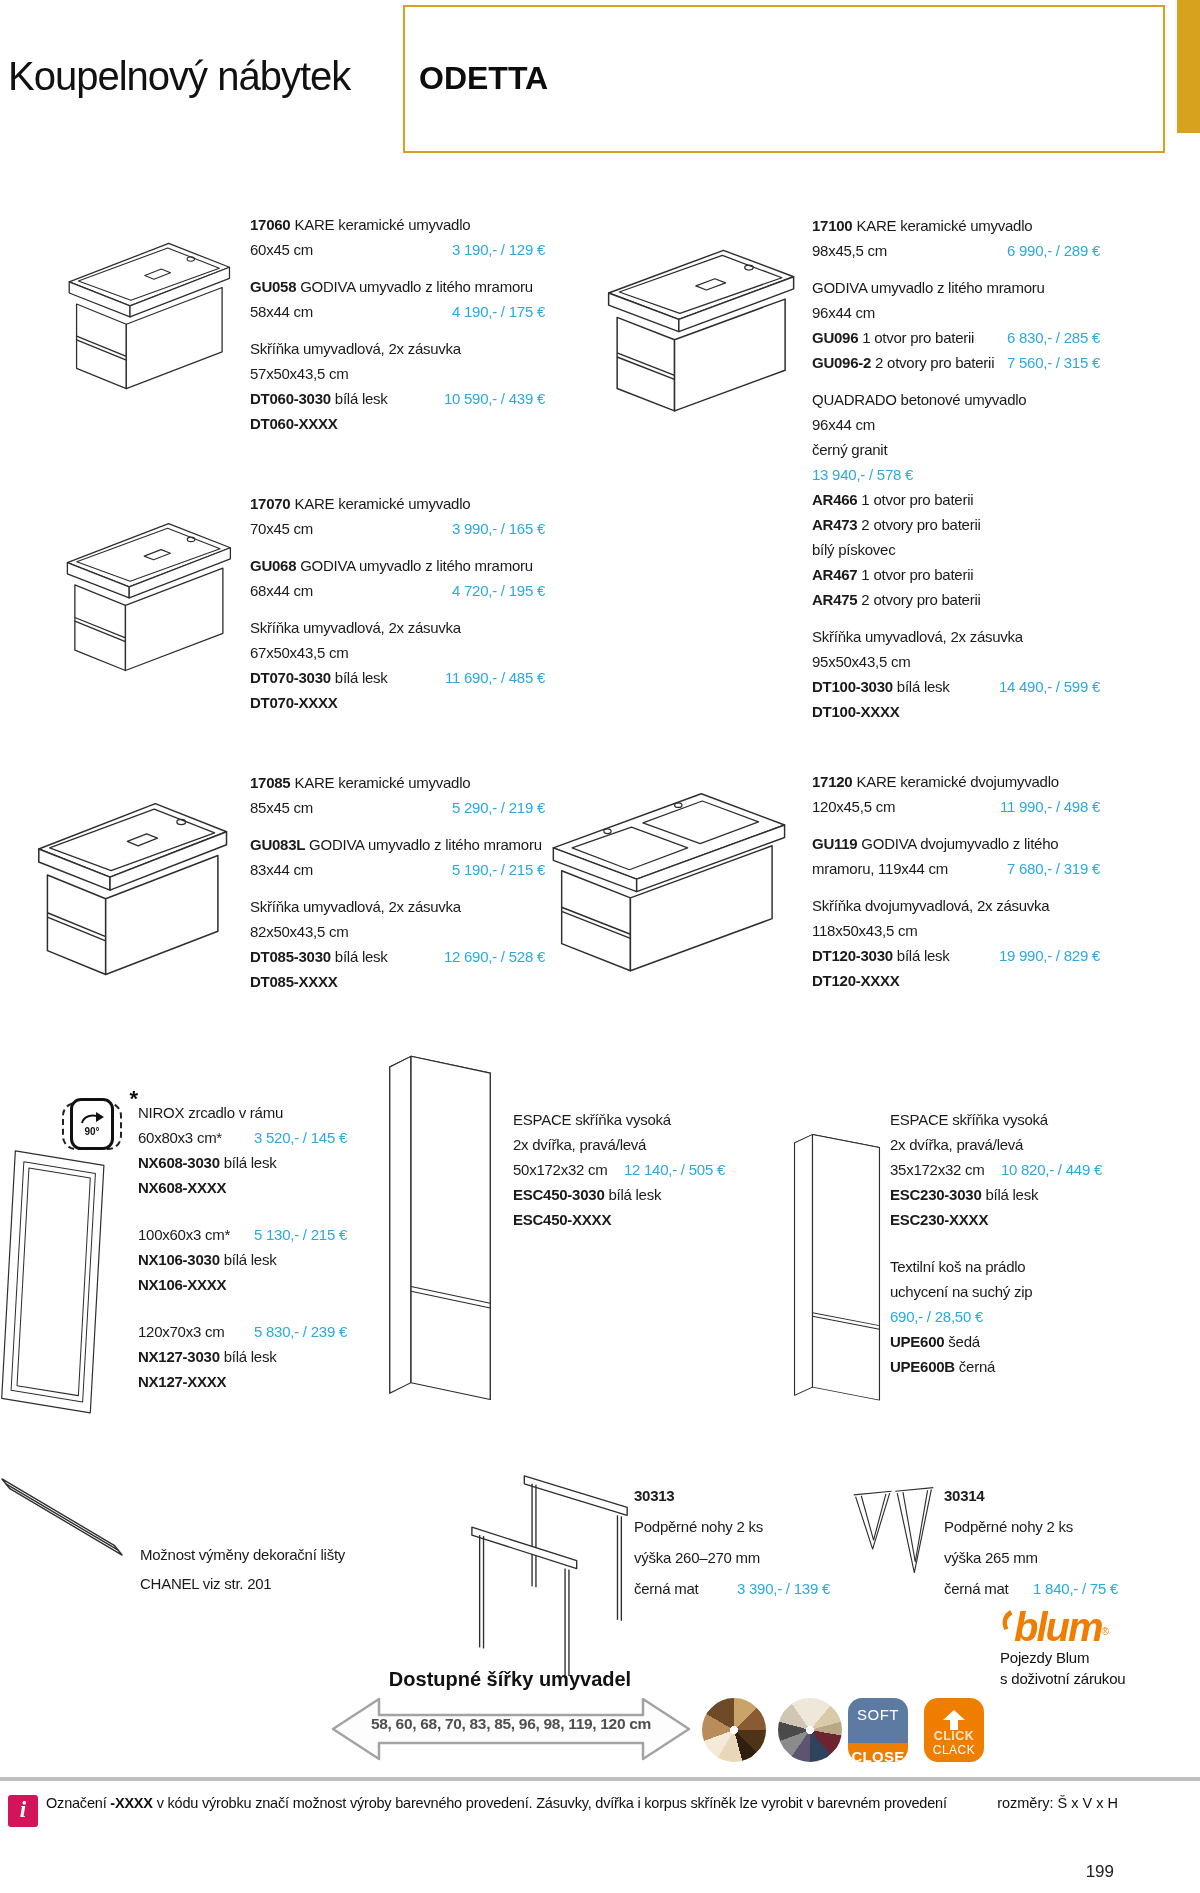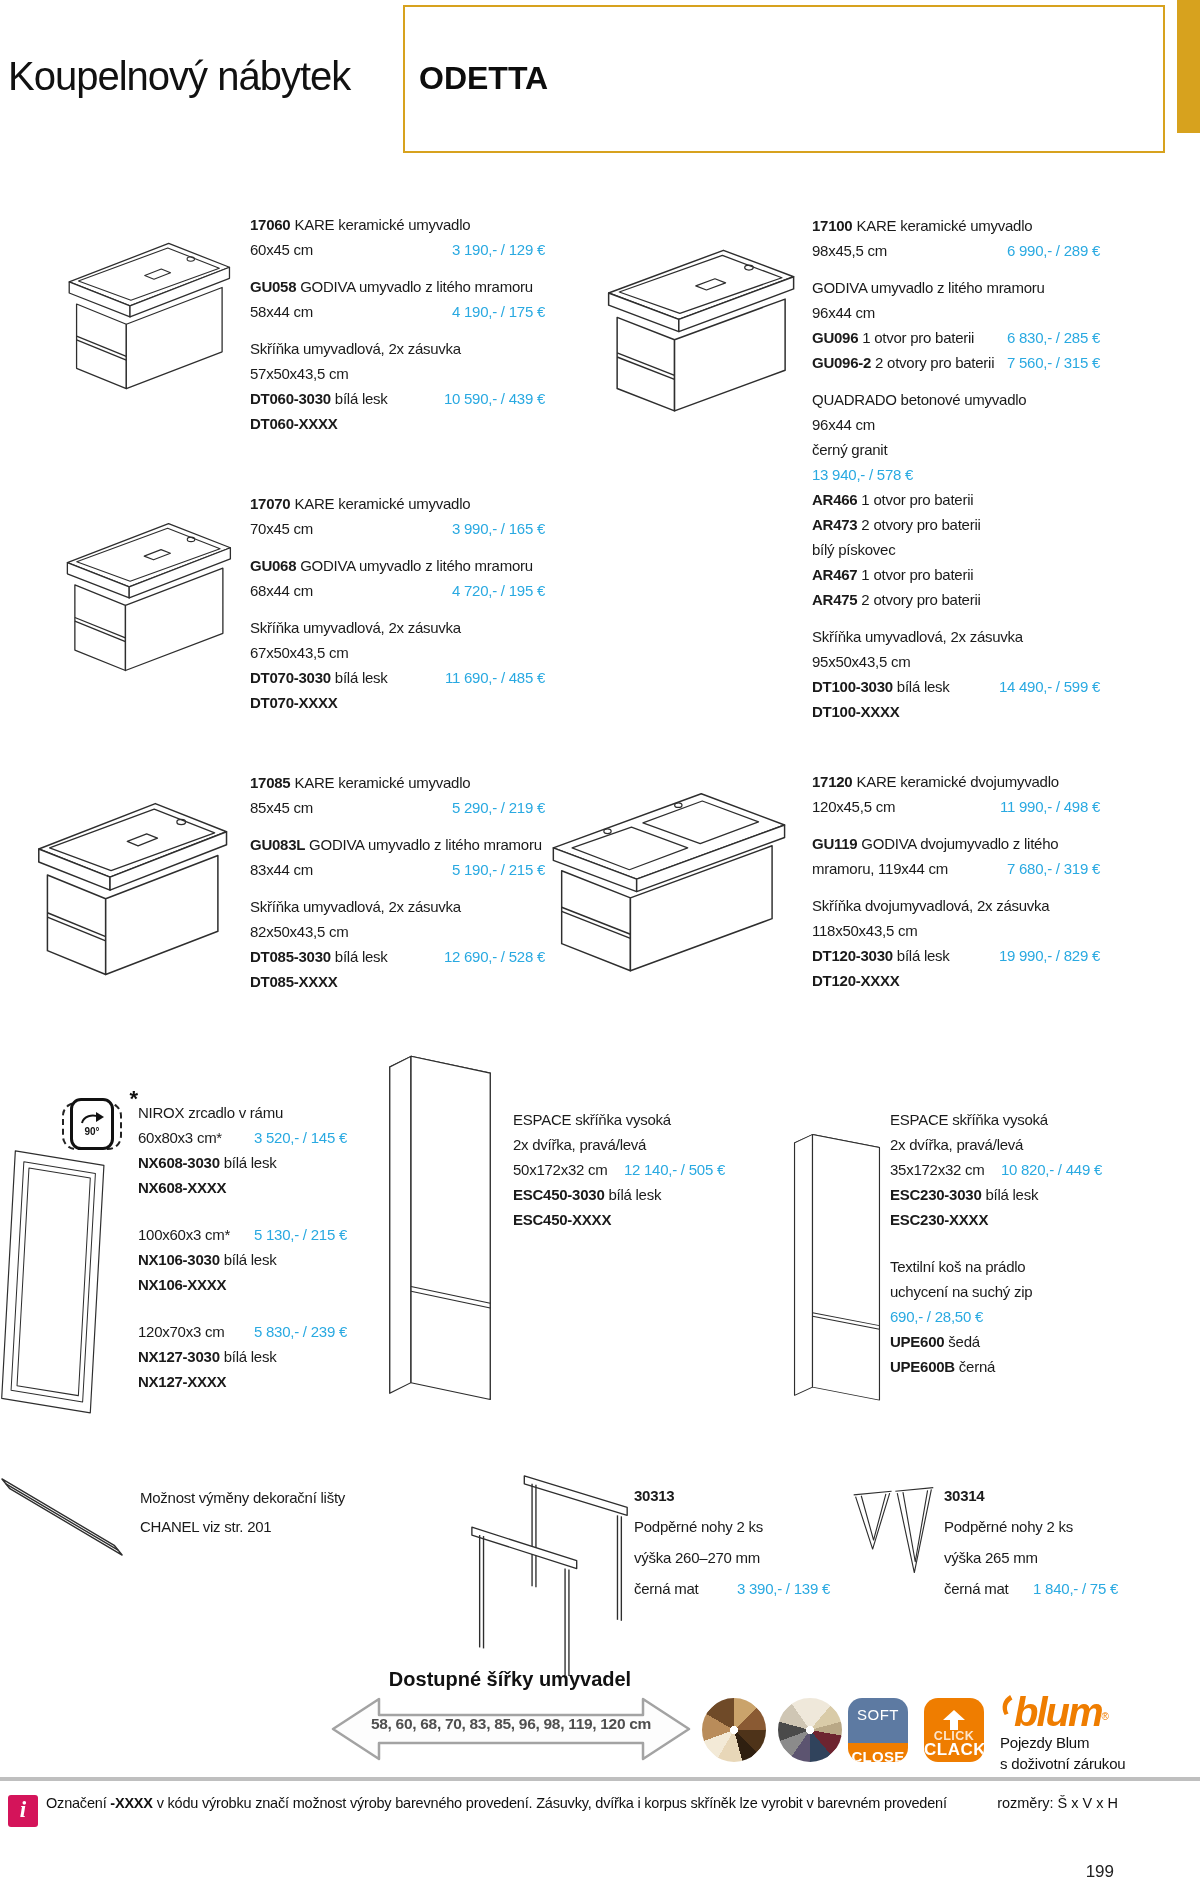--- a/index.html
+++ b/index.html
@@ -46,22 +46,22 @@
   .wheel2{left:778px;top:1698px;background:
     radial-gradient(circle at 50% 50%,#fff 0 4px,rgba(0,0,0,0) 4px),
     conic-gradient(#efe8da 0 40deg,#d9cba8 0 75deg,#b9a886 0 100deg,#6d2430 0 140deg,#30435c 0 180deg,#5c5470 0 215deg,#8b8b8b 0 250deg,#4a4a4a 0 285deg,#cfc6b4 0 325deg,#efe8da 0 360deg)}
   .badge{position:absolute;width:60px;height:64px;border-radius:14px;overflow:hidden;color:#fff;text-align:center}
   .badge-soft{left:848px;top:1698px}
   .badge-soft .t{height:45px;background:var(--steelblue);font-size:15px;line-height:34px;letter-spacing:.5px}
   .badge-soft .c{height:30px;background:var(--orange);font-size:15px;font-weight:bold;line-height:28px;letter-spacing:.3px}
   .badge-click{left:924px;top:1698px;background:var(--orange);padding-top:12px}
   .badge-click svg{display:block;margin:0 auto}
   .badge-click .k1{font-size:12.5px;line-height:13px;font-weight:bold;color:rgba(255,255,255,.8);letter-spacing:.5px}
-  .badge-click .k2{font-size:17px;line-height:14px;font-weight:bold;color:#fff;letter-spacing:.5px}
-  .blum{position:absolute;left:1000px;top:1692px;width:190px}
+  .badge-click .k2{font-size:12px;line-height:14px;font-weight:normal;color:#fff;letter-spacing:.5px}
+  .blum{position:absolute;left:1000px;top:1607px;width:190px}
   .blum .word{font-size:40px;line-height:40px;font-weight:bold;font-style:italic;color:var(--orange);letter-spacing:-2px;display:inline-block}
   .blum sup{font-size:10px;color:var(--orange)}
   .blum .sub{font-size:15px;line-height:21px;color:#111;letter-spacing:-0.2px}
   
   .divider{position:absolute;left:0;top:1777px;width:1200px;height:4px;background:#bfbfbf}
   .info-icon{position:absolute;left:8px;top:1795px;width:30px;height:32px;background:var(--info_red);border-radius:3px;color:#fff;
     font-family:"Liberation Serif",serif;font-weight:bold;font-style:italic;font-size:23px;text-align:center;line-height:30px}
   .fline{position:absolute;left:46px;font-size:14.5px;letter-spacing:-0.2px;color:#111;white-space:nowrap}
   .dims-note{position:absolute;right:82px;top:1795px;font-size:14.5px;color:#111}
   .flist{position:absolute;left:46px;top:1820px;font-size:14.5px;letter-spacing:-0.2px;color:#111}
@@ -351,21 +351,21 @@
     <div class="pl"><span class="b"></span><span>35x172x32 cm</span><span class="lp"></span><span class="price">10 820,- / 449 €</span></div>
     <div class="pl"><span class="b">ESC230-3030</span><span> bílá lesk</span><span class="lp"></span><span class="price"></span></div>
     <div class="pl"><span class="b">ESC230-XXXX</span><span></span><span class="lp"></span><span class="price"></span></div>
     <div class="pl gap24"><span class="b"></span><span>Textilní koš na prádlo</span><span class="lp"></span><span class="price"></span></div>
     <div class="pl"><span class="b"></span><span>uchycení na suchý zip</span><span class="lp"></span><span class="price"></span></div>
     <div class="pl"><span class="b"></span><span></span><span class="lp">690,- / 28,50 €</span><span class="price"></span></div>
     <div class="pl"><span class="b">UPE600</span><span>   šedá</span><span class="lp"></span><span class="price"></span></div>
     <div class="pl"><span class="b">UPE600B</span><span> černá</span><span class="lp"></span><span class="price"></span></div>
   </div>
 
-<div class="tblock" style="left:140px;top:1483px;width:250px;line-height:29px">
+<div class="tblock" style="left:140px;top:1540px;width:250px;line-height:29px">
 
 <div class="pl"><span class="b"></span><span>Možnost výměny dekorační lišty</span><span class="price"></span></div>
     <div class="pl"><span class="b"></span><span>CHANEL viz str. 201</span><span class="price"></span></div>
   </div>
 
 <div class="tblock" style="left:634px;top:1480px;width:196px;line-height:31px">
 
 <div class="pl" style="min-height:31px"><span class="b">30313</span><span></span><span class="price"></span></div>
     <div class="pl" style="min-height:31px"><span class="b"></span><span>Podpěrné nohy 2 ks</span><span class="price"></span></div>
     <div class="pl" style="min-height:31px"><span class="b"></span><span>výška 260–270 mm</span><span class="price"></span></div>

